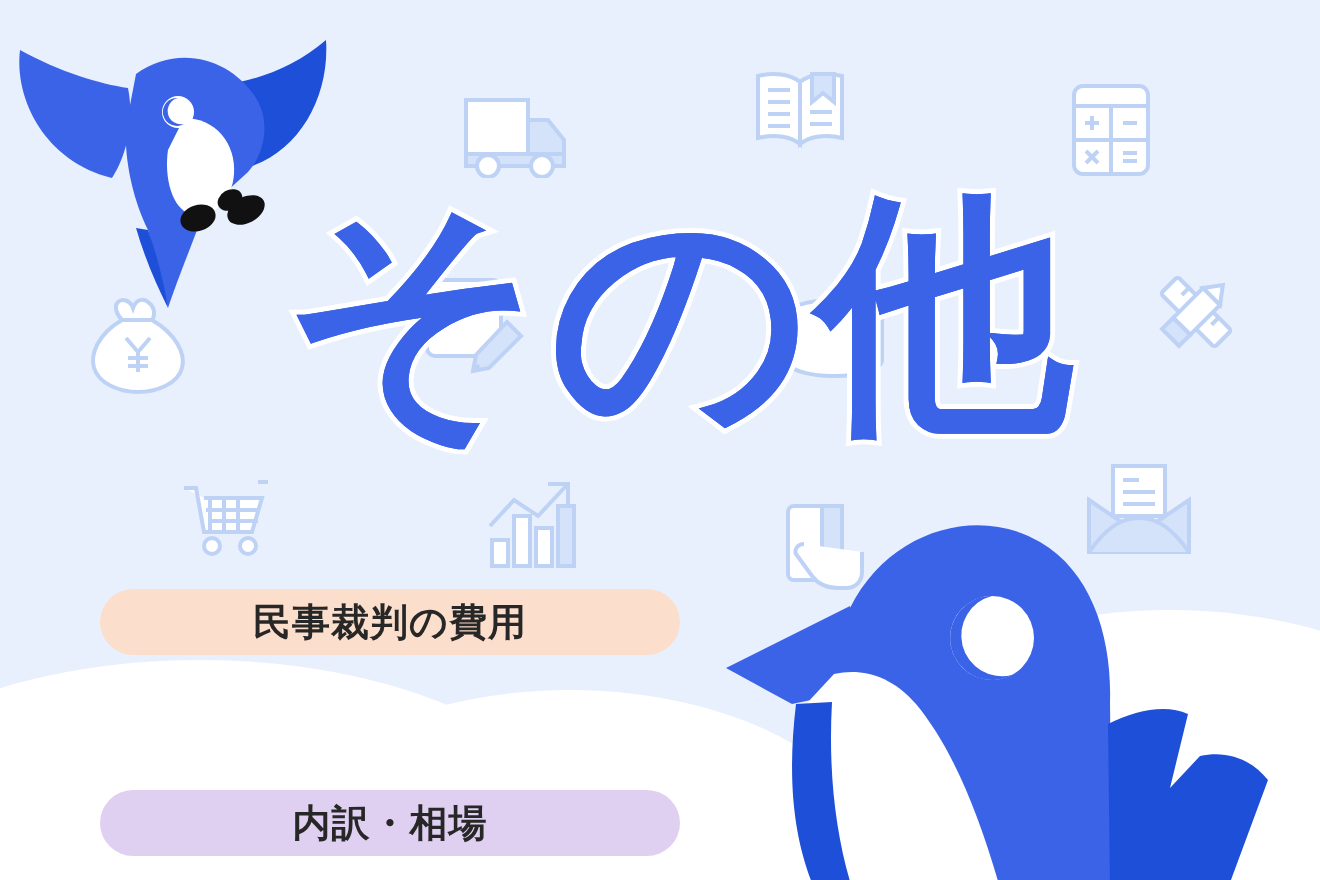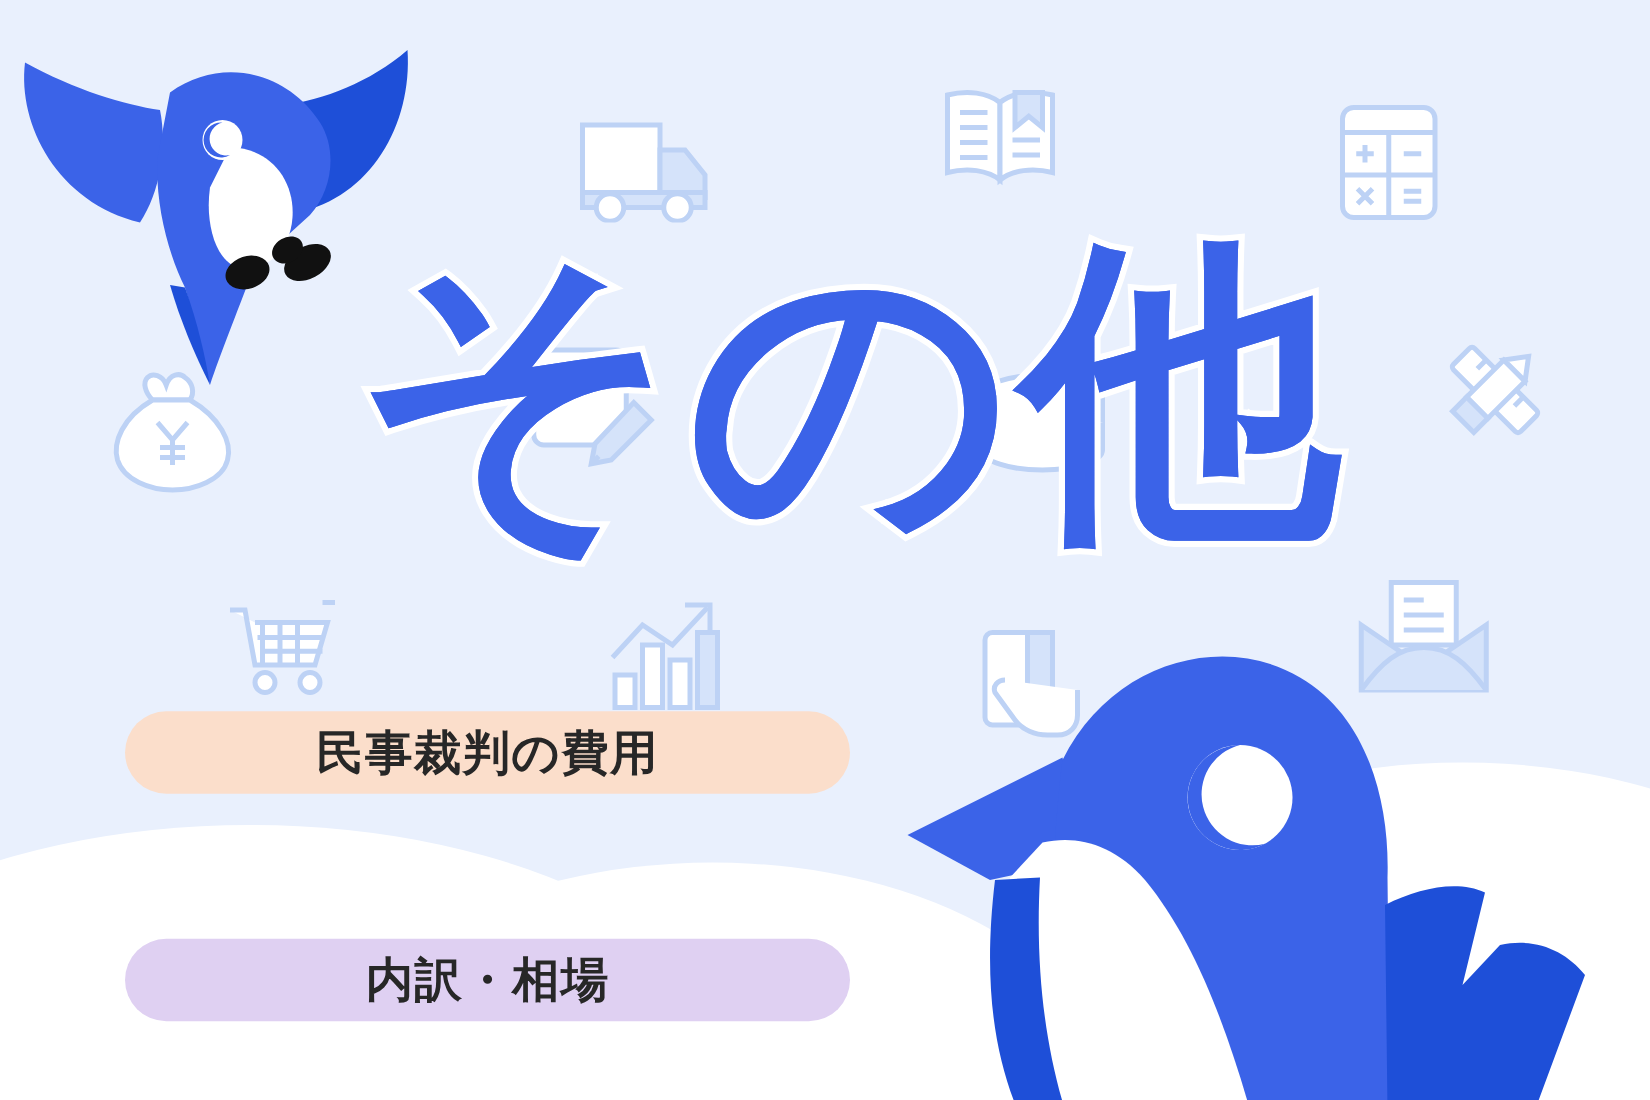--- a/index.html
+++ b/index.html
@@ -42,24 +42,25 @@
 
   
   .pill{
     position:absolute;left:100px;
     height:66px;width:580px;
     border-radius:33px;
     display:flex;align-items:center;justify-content:center;
     color:#272727;
     font-size:38px;font-weight:700;letter-spacing:1px;
     white-space:nowrap;
+    margin-top:20px;
   }
   #pill-0{top:569px;background:#fbdecb;}
   #pill-1{top:657px;background:#dfeacb;}
-  #pill-2{top:751px;background:#dfd0f2;}
+  #pill-2{top:770px;background:#dfd0f2;}
 
   
   .char{position:absolute;}
   .char svg{display:block;}
   #bird{left:8px;top:22px;}
   #penguin{left:700px;top:488px;}
 </style>
 </head>
 <body>
 

